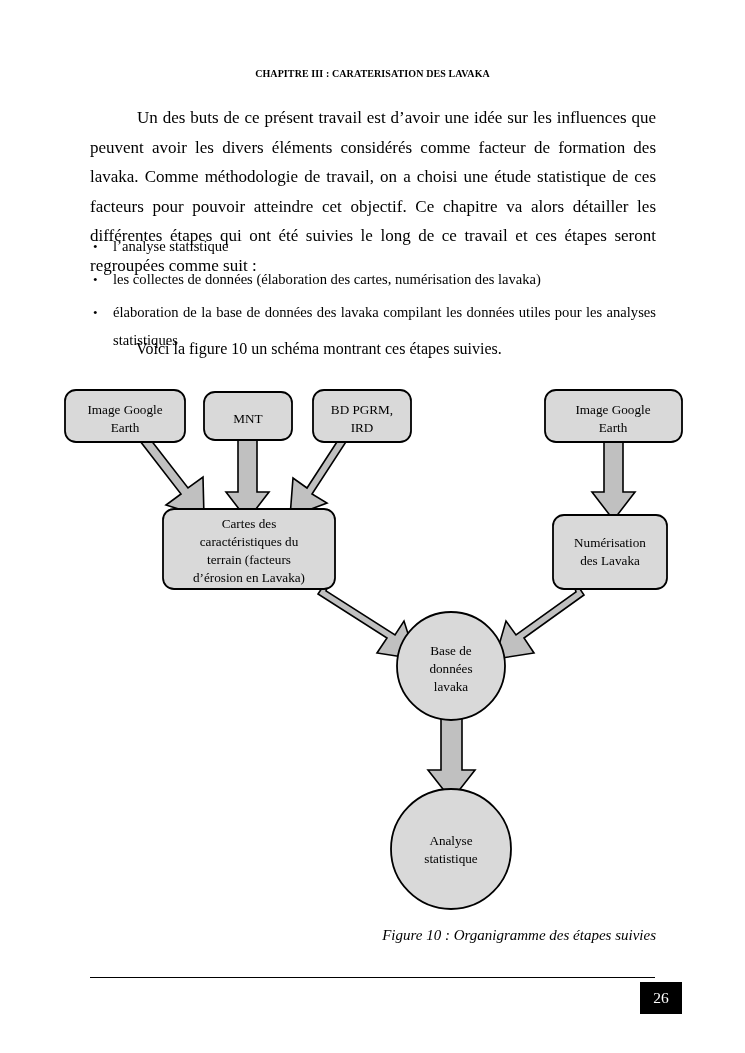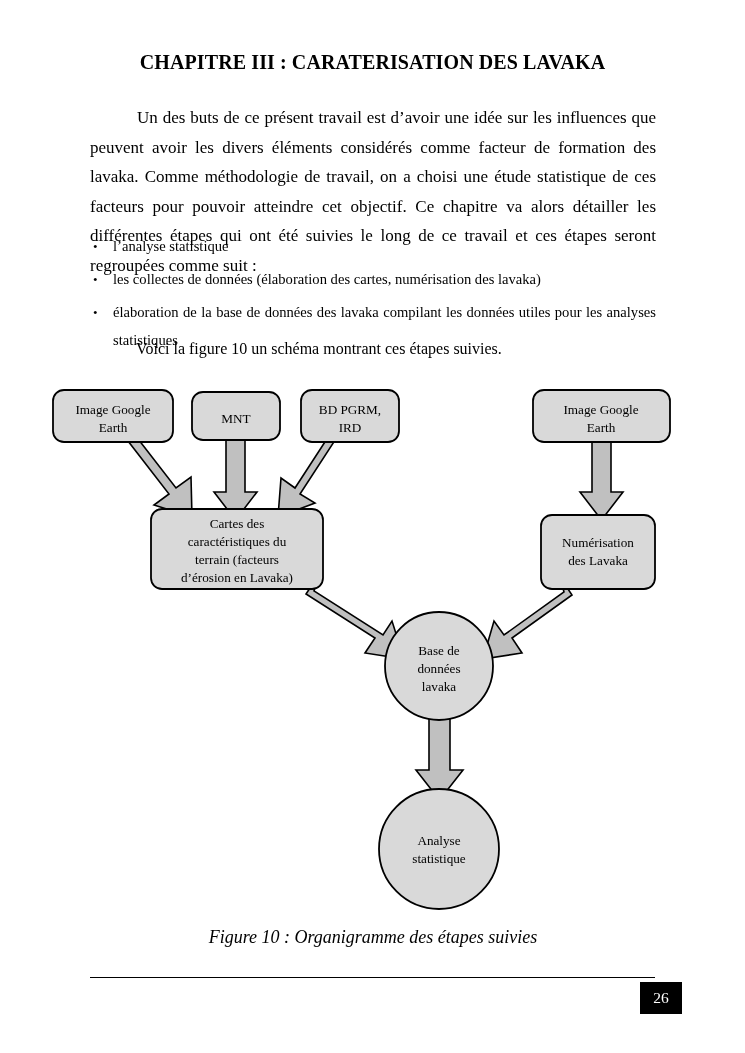--- a/index.html
+++ b/index.html
@@ -14,24 +14,24 @@
     background: #ffffff;
     font-family: "Liberation Serif", "DejaVu Serif", serif;
     color: #000000;
     overflow: hidden;
   }
 
   
   .chapter-title {
     position: absolute;
     left: 90px;
-    top: 51px;
+    top: 68px;
     width: 565px;
     text-align: center;
-    font-size: 20px;
+    font-size: 10px;
     font-weight: bold;
     letter-spacing: 0.1px;
   }
   .body-para {
     position: absolute;
     left: 90px;
     top: 103px;
     width: 566px;
     font-size: 17px;
     line-height: 29.5px;
@@ -71,38 +71,39 @@
     text-indent: 46px;
   }
 
   
   .diagram {
     position: absolute;
     left: 0;
     top: 370px;
     width: 644px;
     height: 545px;
+    padding-left: 12px;
   }
   .diagram svg { display: block; }
 
   .node-label {
     font-family: "Liberation Serif", "DejaVu Serif", serif;
     font-size: 13.2px;
     fill: #000000;
     text-anchor: middle;
   }
 
   
   .figure-caption {
     position: absolute;
     left: 90px;
     top: 927px;
     width: 566px;
-    text-align: center;
-    font-size: 18px;
+    text-align: right;
+    font-size: 15px;
     font-style: italic;
   }
 
   
   .footer-rule {
     position: absolute;
     left: 90px;
     top: 977px;
     width: 565px;
     height: 0;

